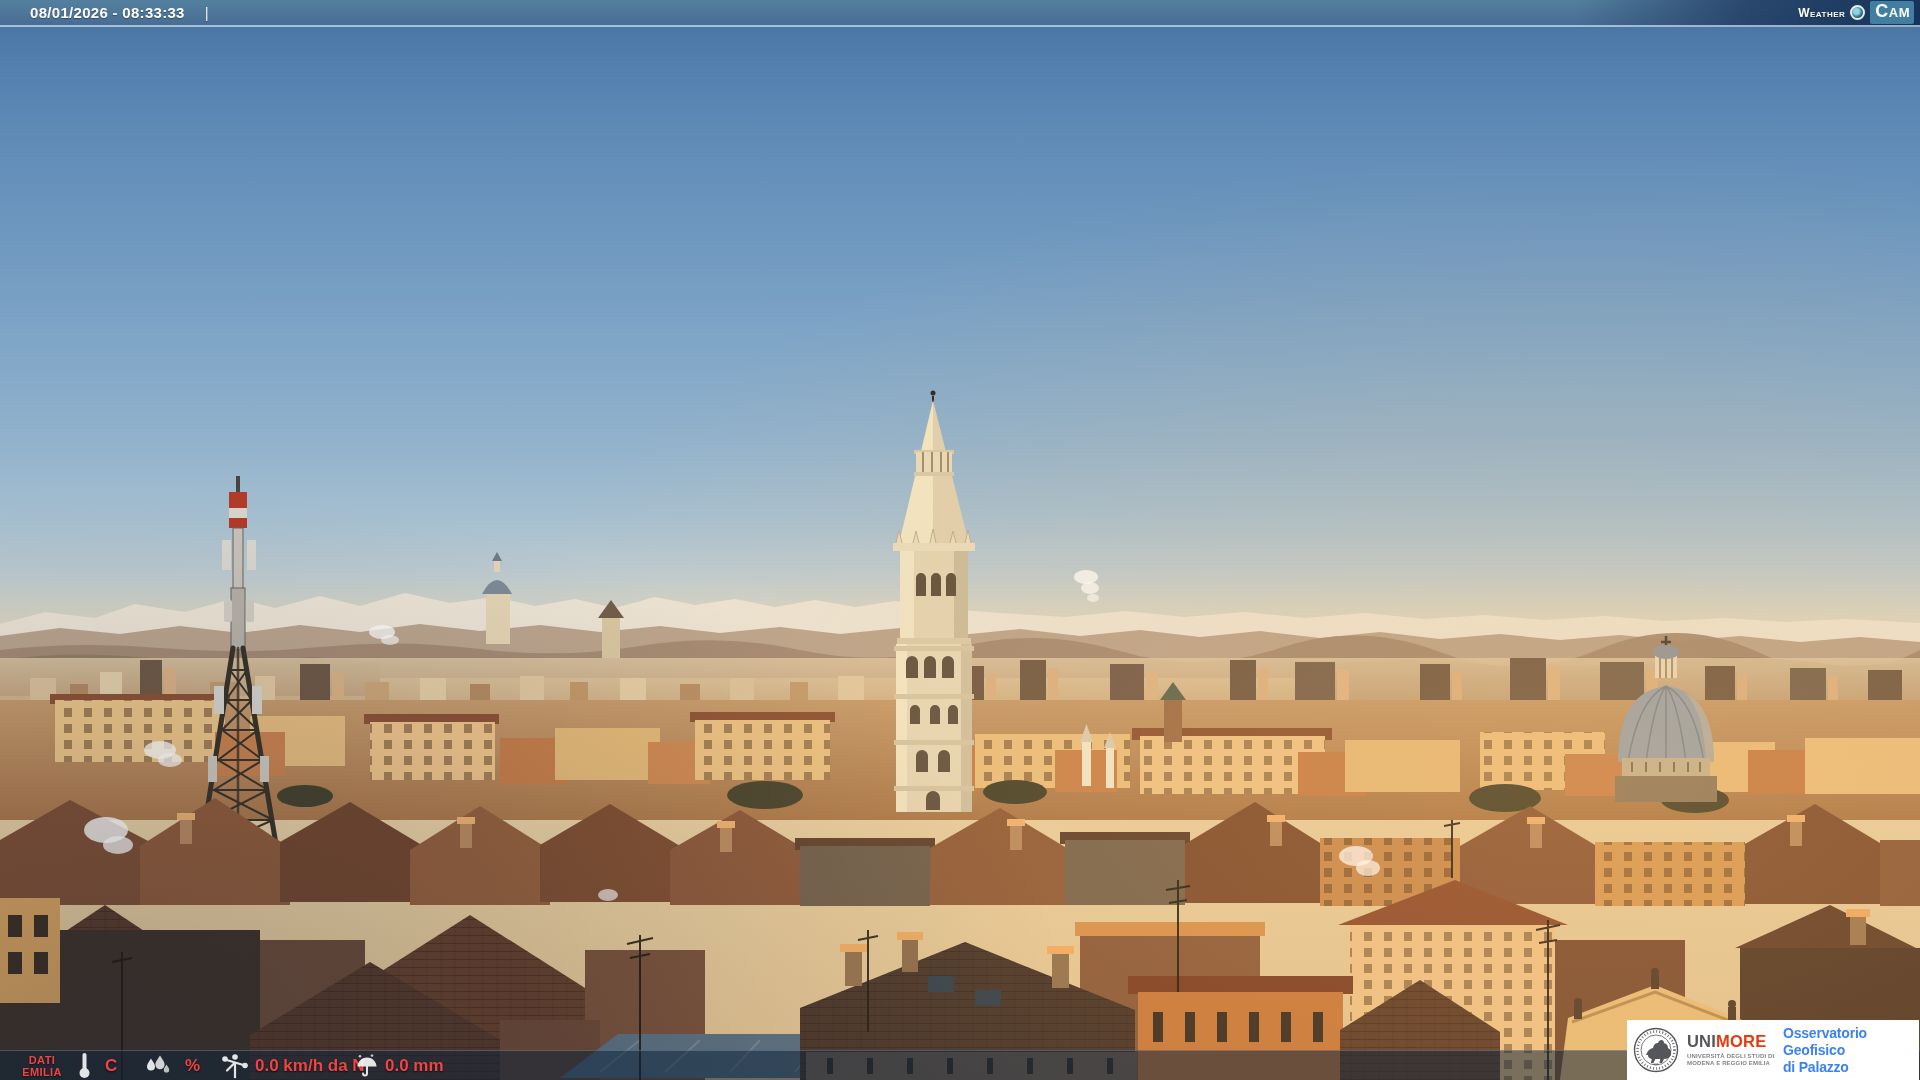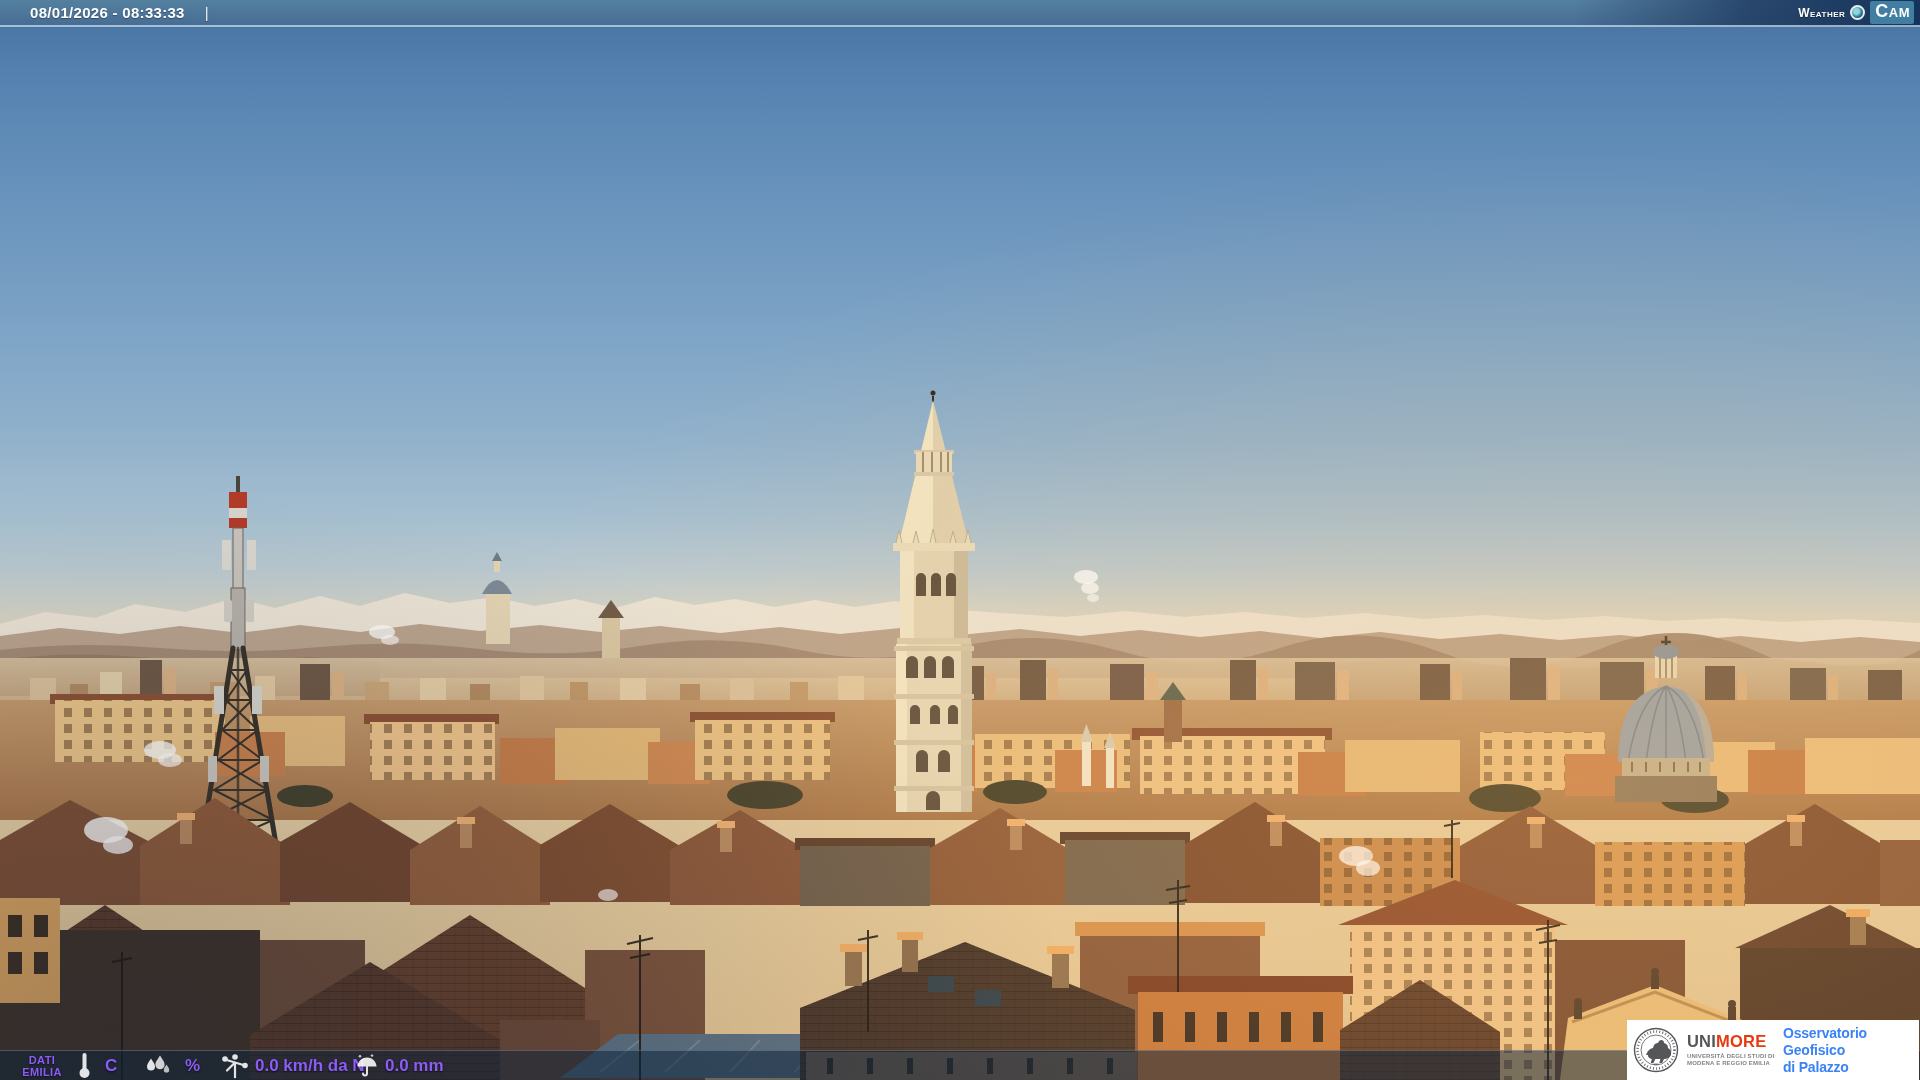--- a/index.html
+++ b/index.html
@@ -29,21 +29,21 @@
     letter-spacing:.5px;text-shadow:0 1px 1px rgba(0,0,0,.4);}
   .wc-dot{width:15px;height:15px;border-radius:50%;flex:none;margin:0 2px 0 5px;
     background:radial-gradient(circle at 40% 40%, #8fd4de 0 30%, #2a6f8e 60%, #143a5c 100%);
     border:2px solid #e8eef2;box-sizing:border-box;}
   .wc-badge{background:#417ea2;color:#fff;font-variant:small-caps;font-weight:700;
     font-size:18px;letter-spacing:.5px;padding:0 4px 2px 5px;margin-left:3px;
     border-radius:2px;}
   
   .meteobar{position:absolute;left:0;bottom:0;width:100%;height:30px;z-index:20;
     background:rgba(14,34,58,.52);border-top:1px solid rgba(200,220,240,.25);
-    box-sizing:border-box;color:#8b5cf6;}
+    box-sizing:border-box;color:#ef4444;}
   .meteo-label{position:absolute;left:12px;top:50%;transform:translateY(-50%);
     width:60px;text-align:center;font-size:11px;font-weight:700;line-height:12.5px;
     letter-spacing:.4px;text-shadow:0 1px 2px rgba(0,0,0,.6);}
   .meteo-label span{display:block;}
   .meteo-item{position:absolute;top:50%;transform:translateY(-50%);
     display:flex;align-items:center;gap:7px;font-size:17px;font-weight:700;
     text-shadow:0 1px 2px rgba(0,0,0,.6);white-space:nowrap;}
   .meteo-item svg{opacity:.88;flex:none;}
   .mi-temp{left:78px;} .mi-hum{left:144px;} .mi-wind{left:222px;justify-content:center;} .mi-rain{left:356px;}
   

